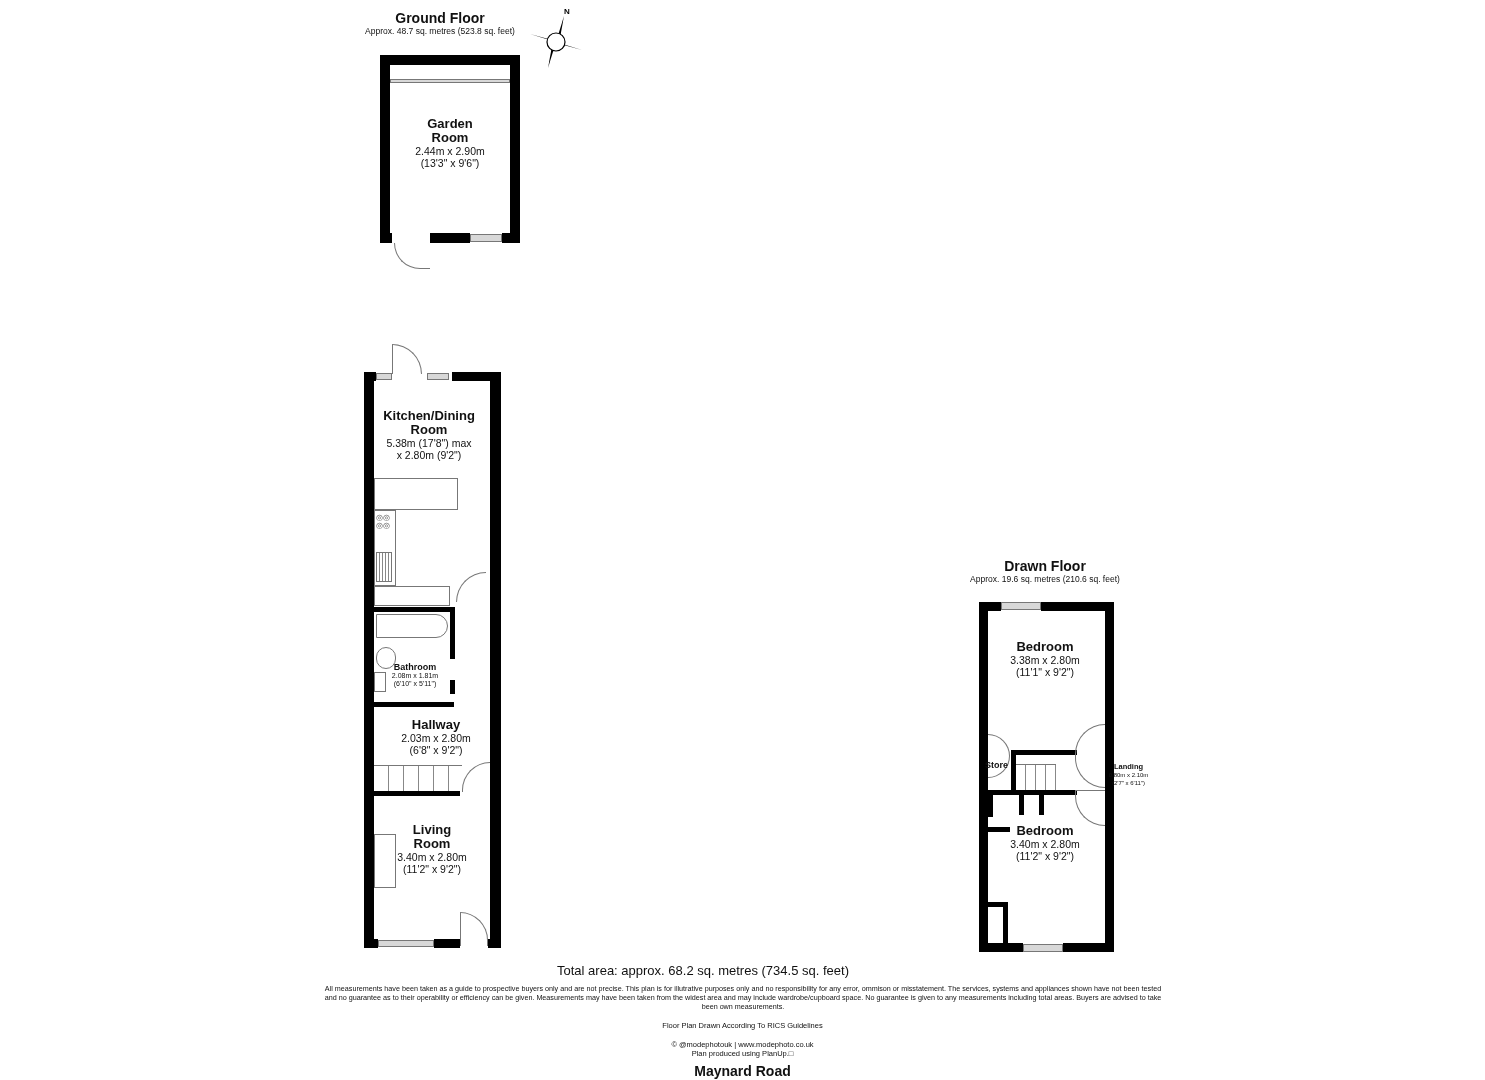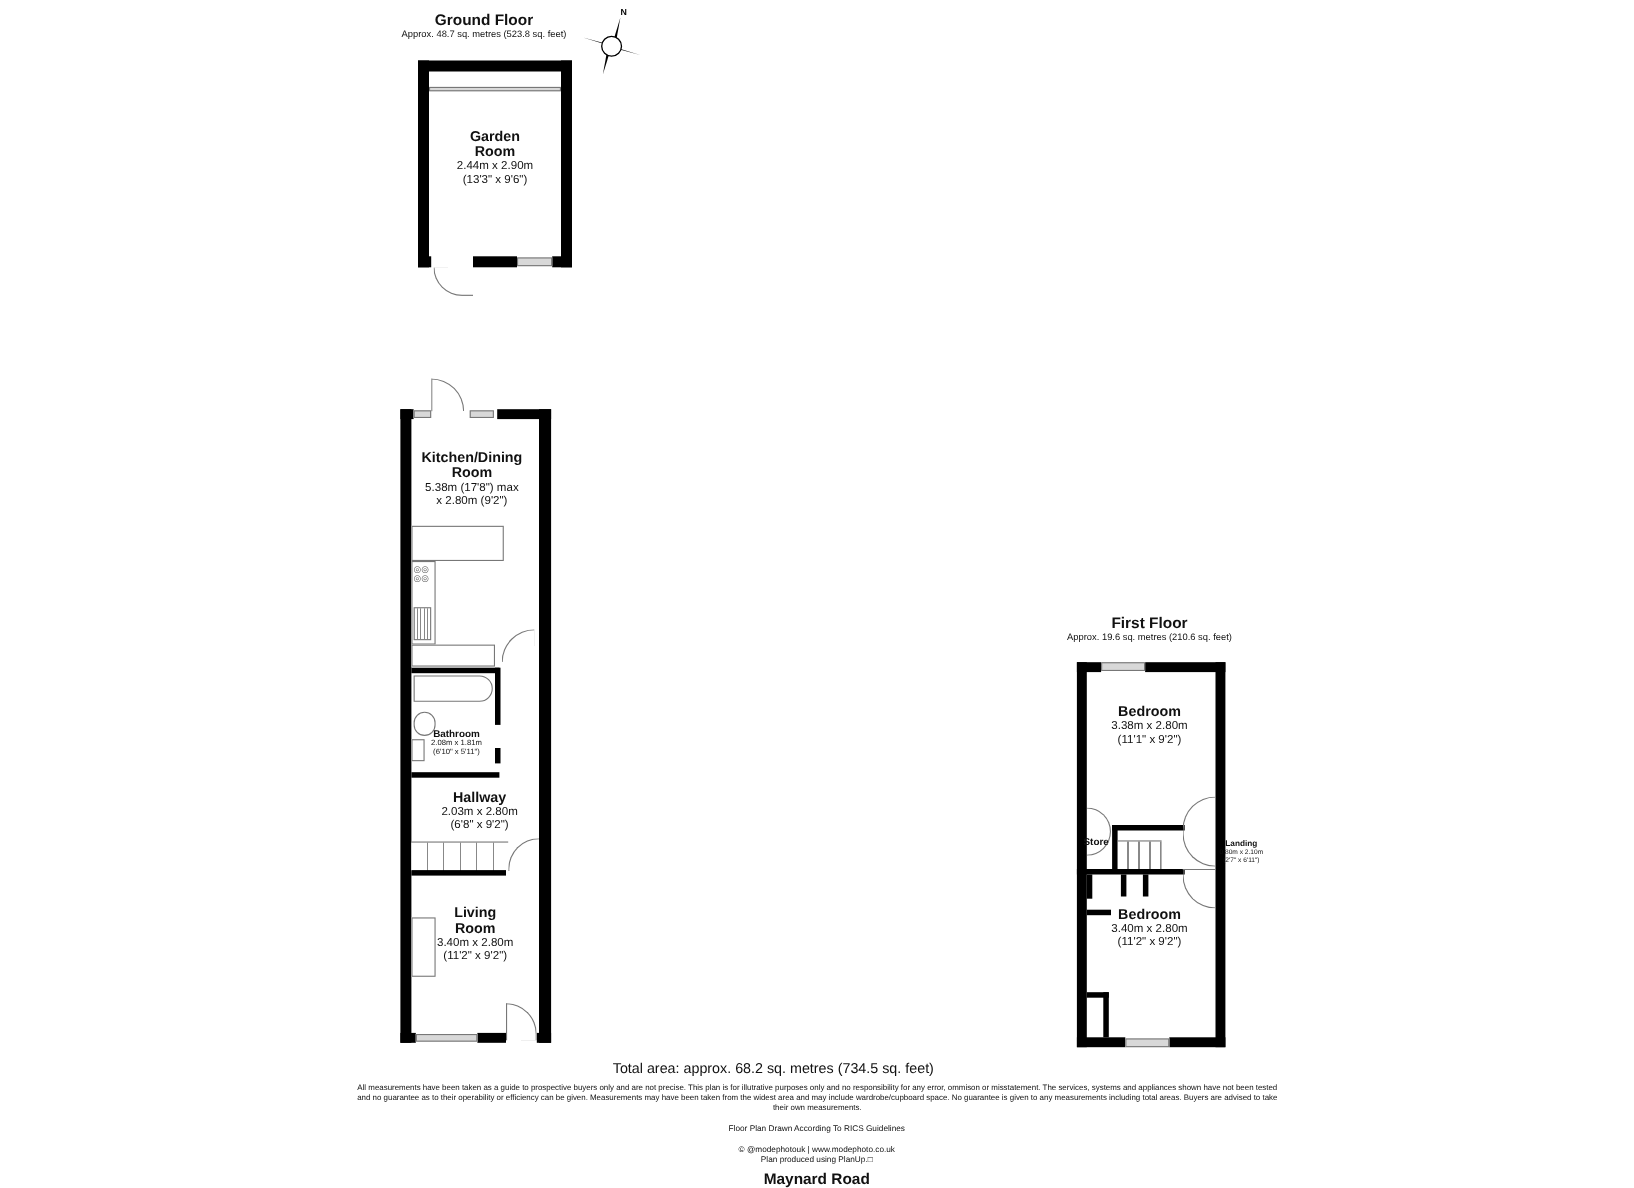--- a/index.html
+++ b/index.html
@@ -118,21 +118,21 @@
   <div class="room-dim">(6'8" x 9'2")</div>
 </div>
 <div class="abs center" style="left:374px; top:823px; width:116px;">
   <div class="room-name">Living</div>
   <div class="room-name">Room</div>
   <div class="room-dim">3.40m x 2.80m</div>
   <div class="room-dim">(11'2" x 9'2")</div>
 </div>
 
 <div class="abs center" style="left:940px; top:558px; width:210px;">
-  <div class="floor-title">First Floor</div>
+  <div class="floor-title">Drawn Floor</div>
   <div class="floor-sub">Approx. 19.6 sq. metres (210.6 sq. feet)</div>
 </div>
 
 <div class="abs" style="left:979px; top:602px; width:135px; height:350px;">
   <div class="wall" style="left:0; top:0; width:22px; height:9px;"></div>
   <div class="wall" style="left:62px; top:0; width:73px; height:9px;"></div>
   <div class="window" style="left:22px; top:0; width:40px; height:8px;"></div>
   <div class="wall" style="left:0; top:0; width:9px; height:350px;"></div>
   <div class="wall" style="left:126px; top:0; width:9px; height:350px;"></div>
   <div class="wall" style="left:0; top:341px; width:44px; height:9px;"></div>
@@ -173,21 +173,21 @@
   <div class="room-dim">3.40m x 2.80m</div>
   <div class="room-dim">(11'2" x 9'2")</div>
 </div>
 
 <div class="abs center" style="left:0; top:963px; width:1406px;">
   <div class="footer-total">Total area: approx. 68.2 sq. metres (734.5 sq. feet)</div>
 </div>
 <div class="abs" style="left:262px; top:984px; width:962px;">
   <div class="disclaimer">All measurements have been taken as a guide to prospective buyers only and are not precise. This plan is for illutrative purposes only and no responsibility for any error, ommison or misstatement. The services, systems and appliances shown have not been tested</div>
   <div class="disclaimer">and no guarantee as to their operability or efficiency can be given. Measurements may have been taken from the widest area and may include wardrobe/cupboard space. No guarantee is given to any measurements including total areas. Buyers are advised to take</div>
-  <div class="disclaimer">their own measurements.</div>
+  <div class="disclaimer">been own measurements.</div>
 </div>
 <div class="abs center" style="left:0; top:1021px; width:1485px;">
   <div class="small-line">Floor Plan Drawn According To RICS Guidelines</div>
 </div>
 <div class="abs center" style="left:0; top:1040px; width:1485px;">
   <div class="small-line">© @modephotouk | www.modephoto.co.uk</div>
   <div class="small-line">Plan produced using PlanUp.□</div>
 </div>
 <div class="abs center" style="left:0; top:1063px; width:1485px;">
   <div class="address">Maynard Road</div>

